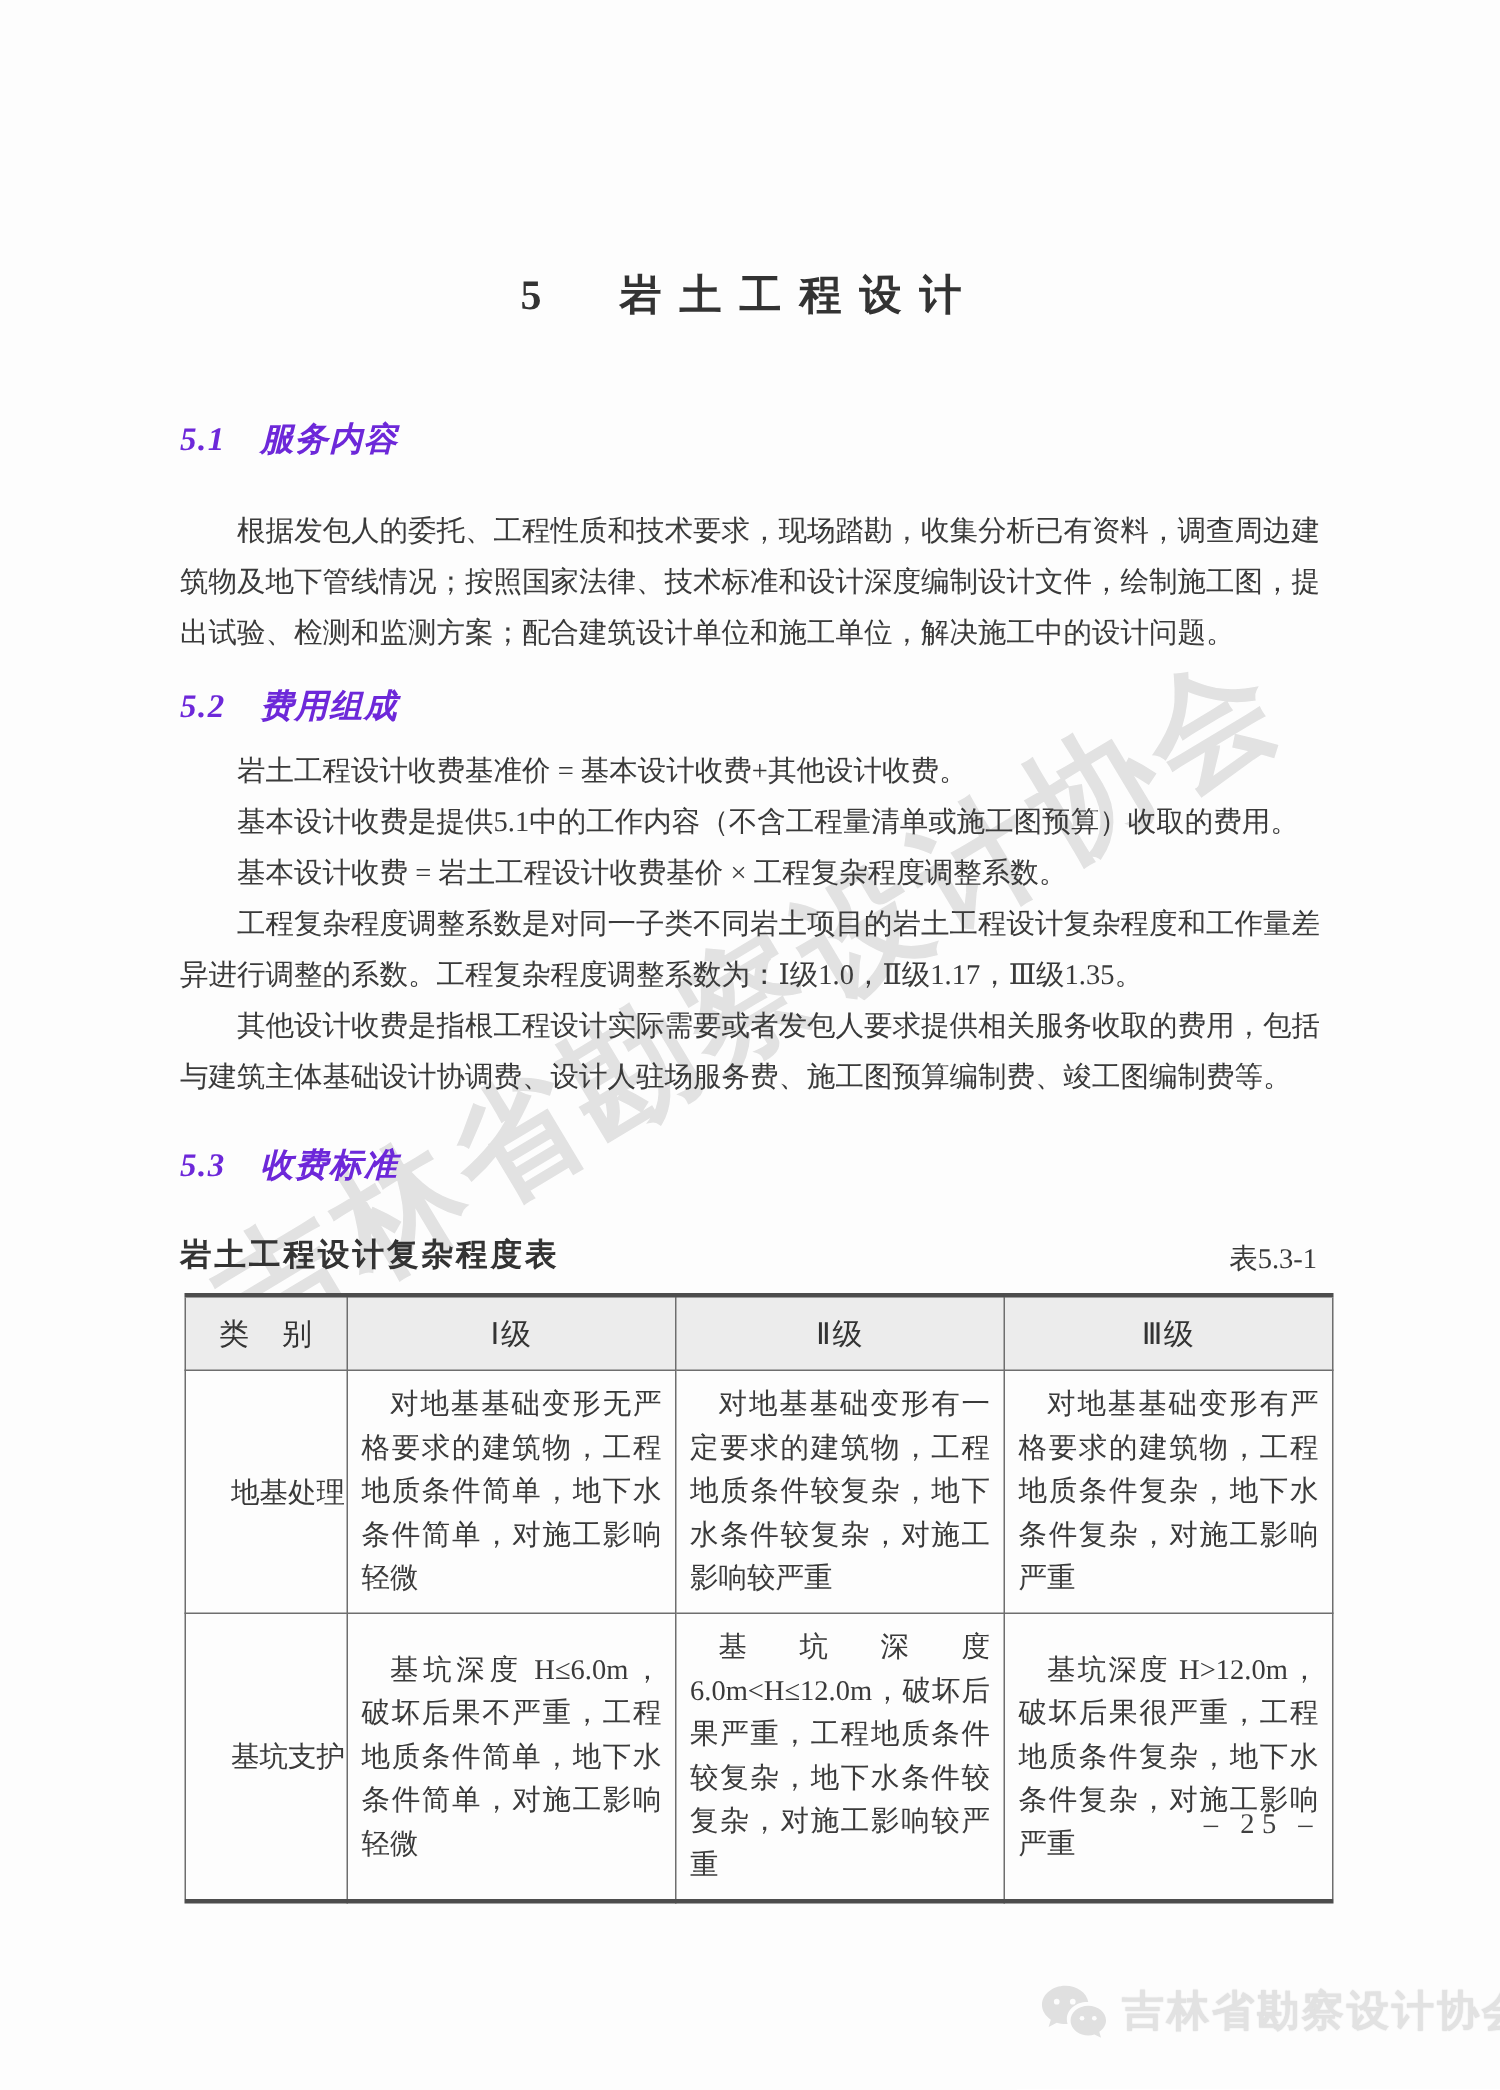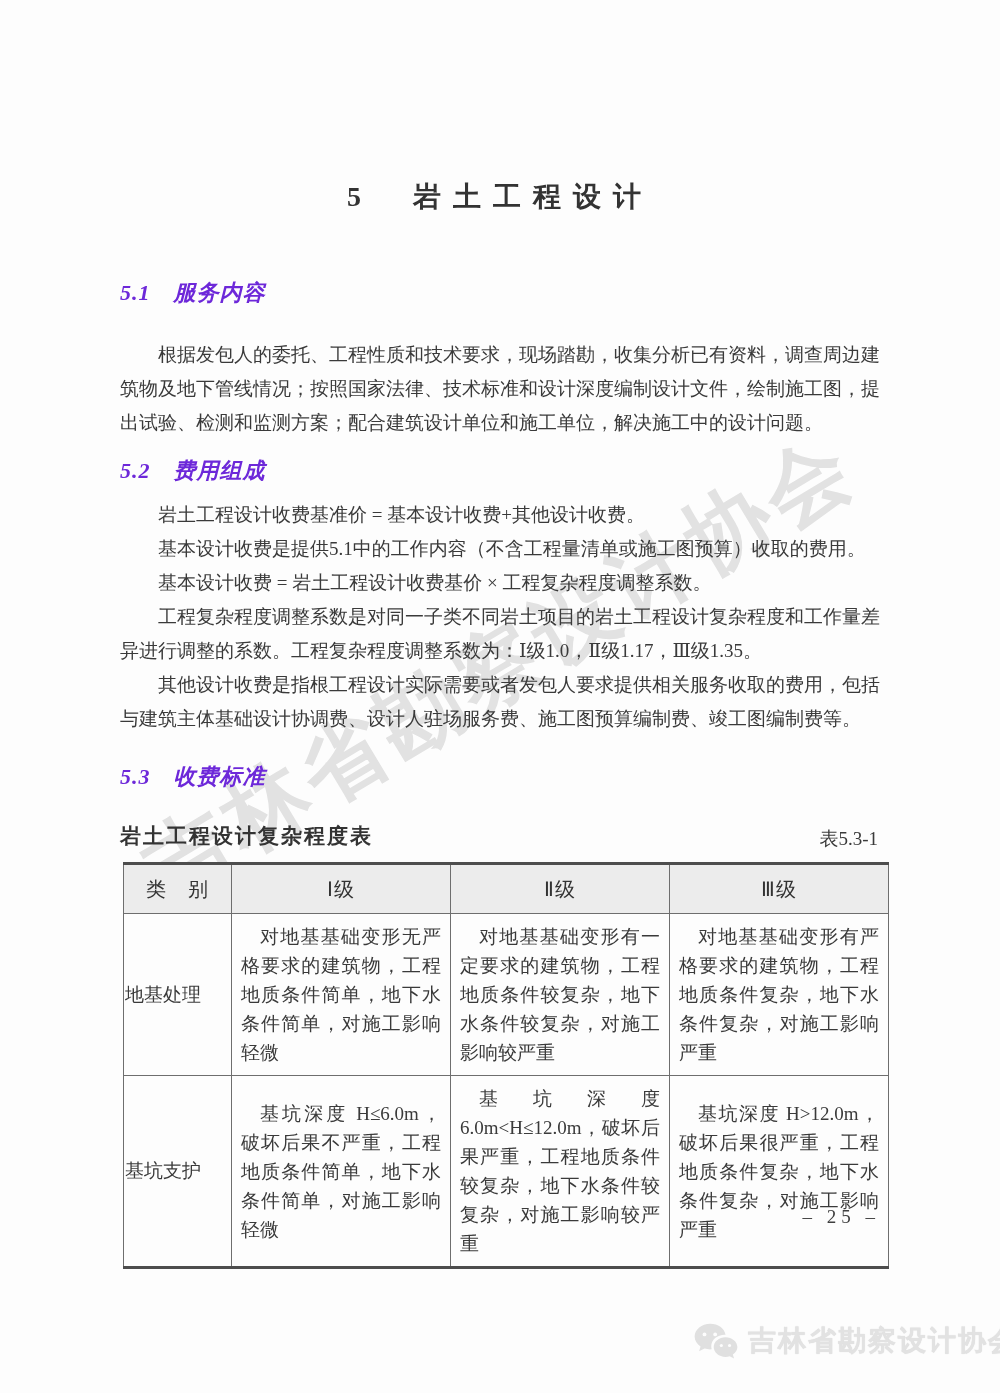--- a/index.html
+++ b/index.html
@@ -79,21 +79,21 @@
     background:#ececec;
     height:46px;
     font-weight:normal;
     font-size:20px;
     color:#333;
     letter-spacing:1px;
   }
   th.colcat{width:105px;}
   th.colg{width:216px;font-family:Liberation Serif, serif;}
   td.cat{
-    text-align:left;
+    text-align:right;
     font-size:19px;color:#3a3a3a;
     width:105px;
   }
   td.cell{
     font-size:19px;line-height:29px;
     color:#3a3a3a;
     padding:8px 9px;
     text-align:justify;
     text-indent:1em;
     vertical-align:middle;

